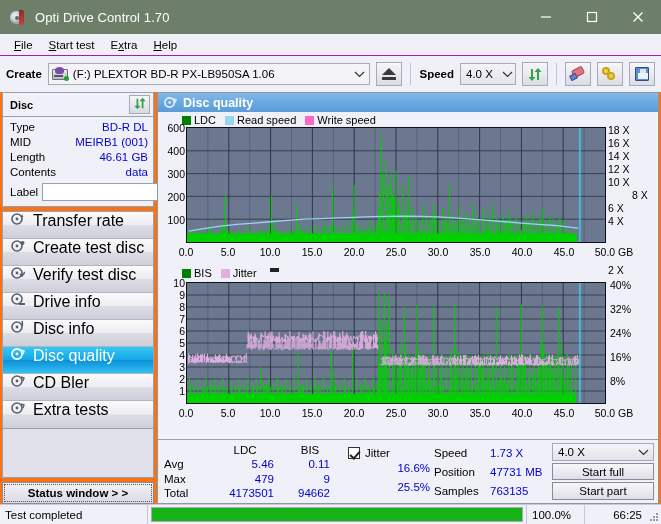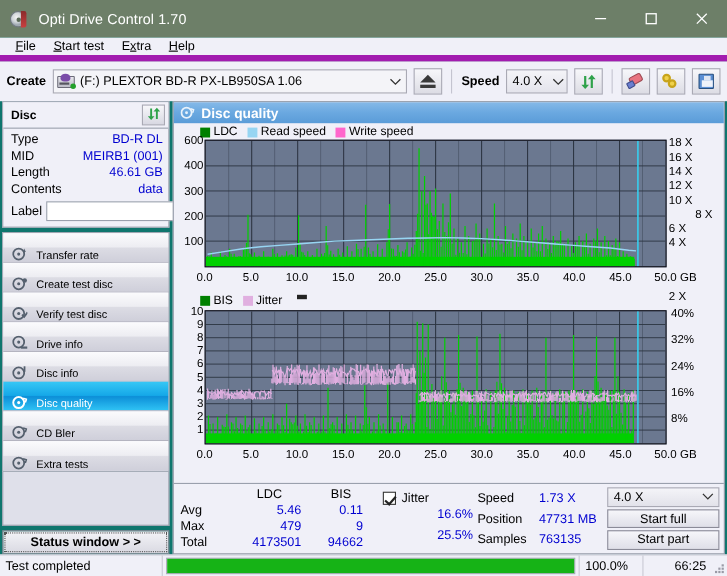--- a/index.html
+++ b/index.html
@@ -8,21 +8,21 @@
     background: #6d7f68;
   }
   body {
     width: 661px; height: 524px;
     font-family: "Liberation Sans", sans-serif;
     font-size: 11px;
     overflow: hidden;
   }
   .window {
     width: 661px; height: 524px;
-    background: #0f766e;
+    background: #f97316;
     display: flex; flex-direction: column;
     position: relative;
   }
   
   .titlebar {
     height: 34px;
     background: #6d7f68;
     display: flex; align-items: center;
     flex: 0 0 auto;
     padding-left: 9px;
@@ -67,21 +67,21 @@
   }
   .winbtn svg { display: block; }
 
   
   .menubar {
     height: 22px;
     background: #f0f0f8;
     display: flex; align-items: center;
     padding-left: 8px;
     flex: 0 0 auto;
-    border-bottom: 6px solid #a21caf;
+    border-bottom: 1px solid #a21caf;
   }
   .menu-item {
     padding: 2px 10px 2px 6px;
     font-size: 11.5px;
     color: #000;
   }
   .menu-item u { text-decoration: underline; }
 
   
   .toolbar {
@@ -220,25 +220,25 @@
     width:14px;height:14px;border-radius:50%;
     background: radial-gradient(circle at 40% 35%, #fdfbe0 0%, #ece08a 45%, #c9bb55 75%, #efe7a8 100%);
     border:1px solid #8d8440; position:relative;
   }
   .cd-glyph::after{content:"";position:absolute;left:5px;top:5px;width:4px;height:4px;border-radius:50%;background:#f7f7ec;border:1px solid #a09a60;}
 
   
   .nav { display:flex; flex-direction:column; border:1px solid #9aa0ad; background:#f0f0f8;}
   .nav-item {
     height: 27px;
-    display:flex; align-items:flex-end; gap:8px;
+    display:flex; align-items:flex-start; gap:8px;
     padding-left: 8px;
     background: linear-gradient(180deg,#fbfbfd 0%,#ededf2 48%,#dcdce4 52%,#cfcfda 100%);
     border-bottom: 1px solid #b4b4c0;
-    font-size: 10px;
+    font-size: 16px;
     color:#000;
   }
   .nav-item:last-child { border-bottom: none; }
   .nav-item.active {
     background: linear-gradient(180deg,#36c7f5 0%,#15a8e8 48%,#0d8fd8 52%,#2fc2f4 100%);
     color:#ffffff;
   }
   .nav-icon { width:14px;height:14px;flex:0 0 auto; }
   .nav-filler { flex:1 1 auto; background:#dfe0ea; border:1px solid #9aa0ad; border-top:none; min-height:4px;}
   .status-btn {

